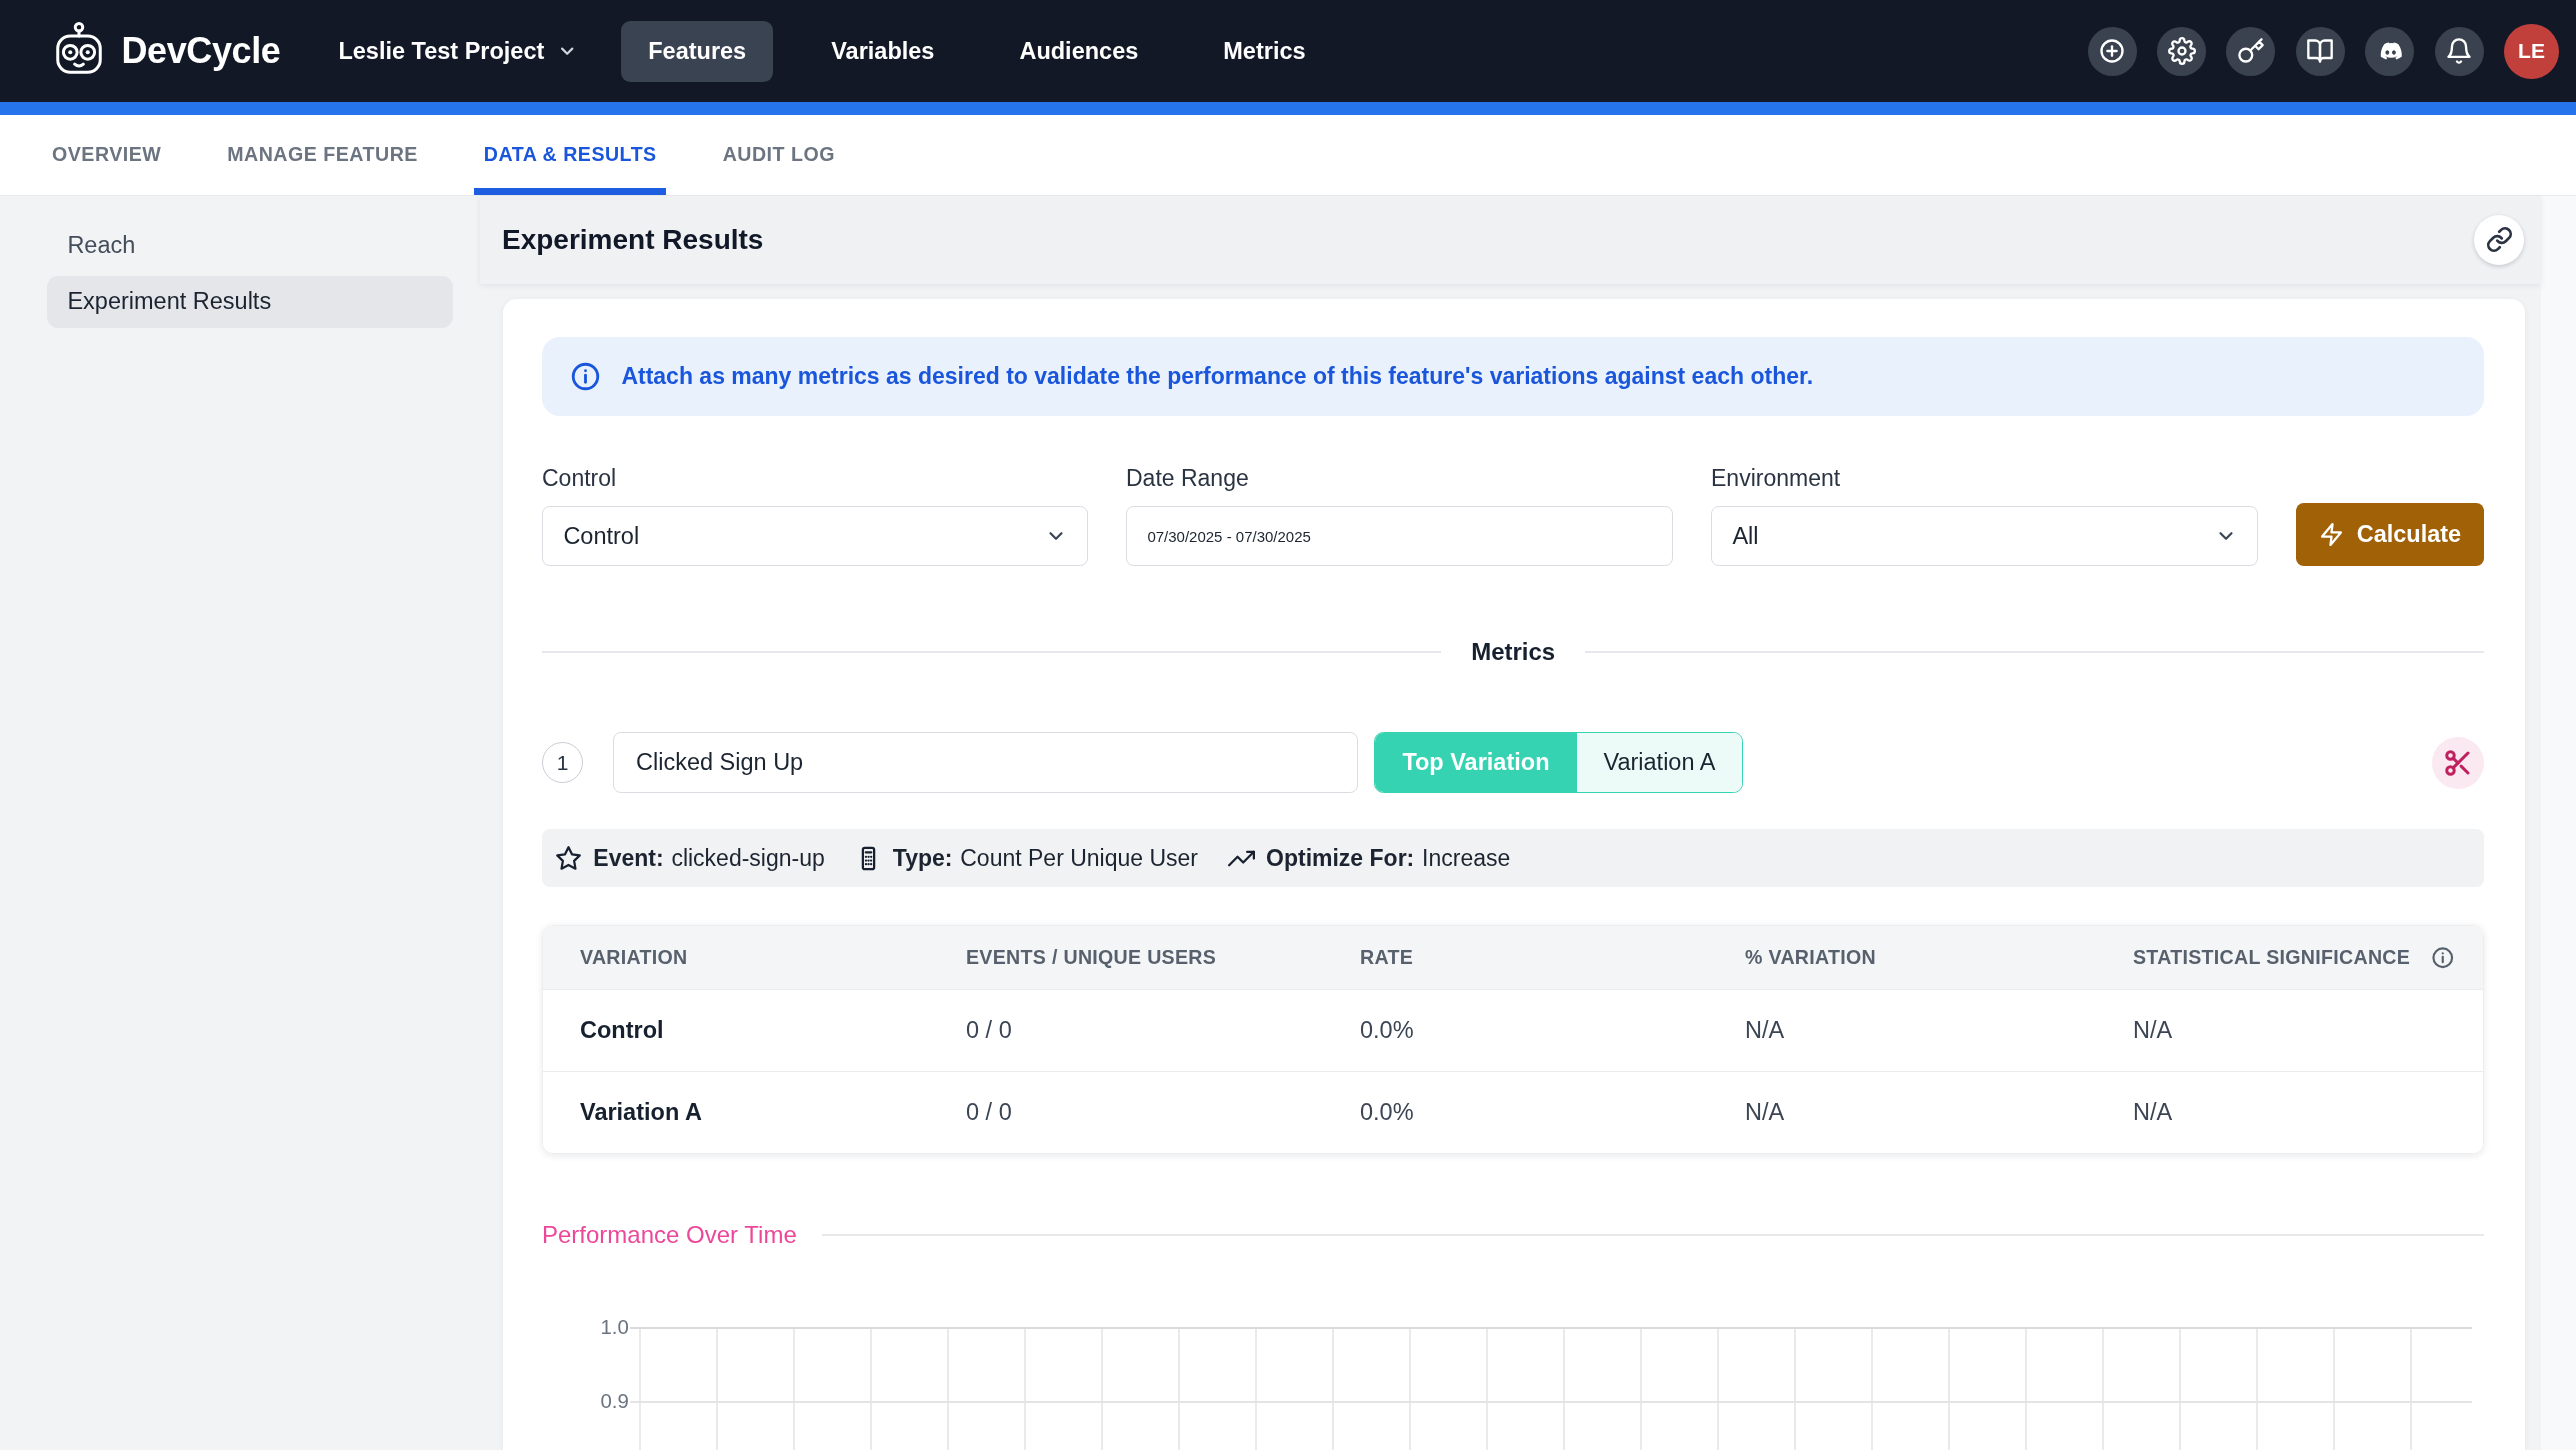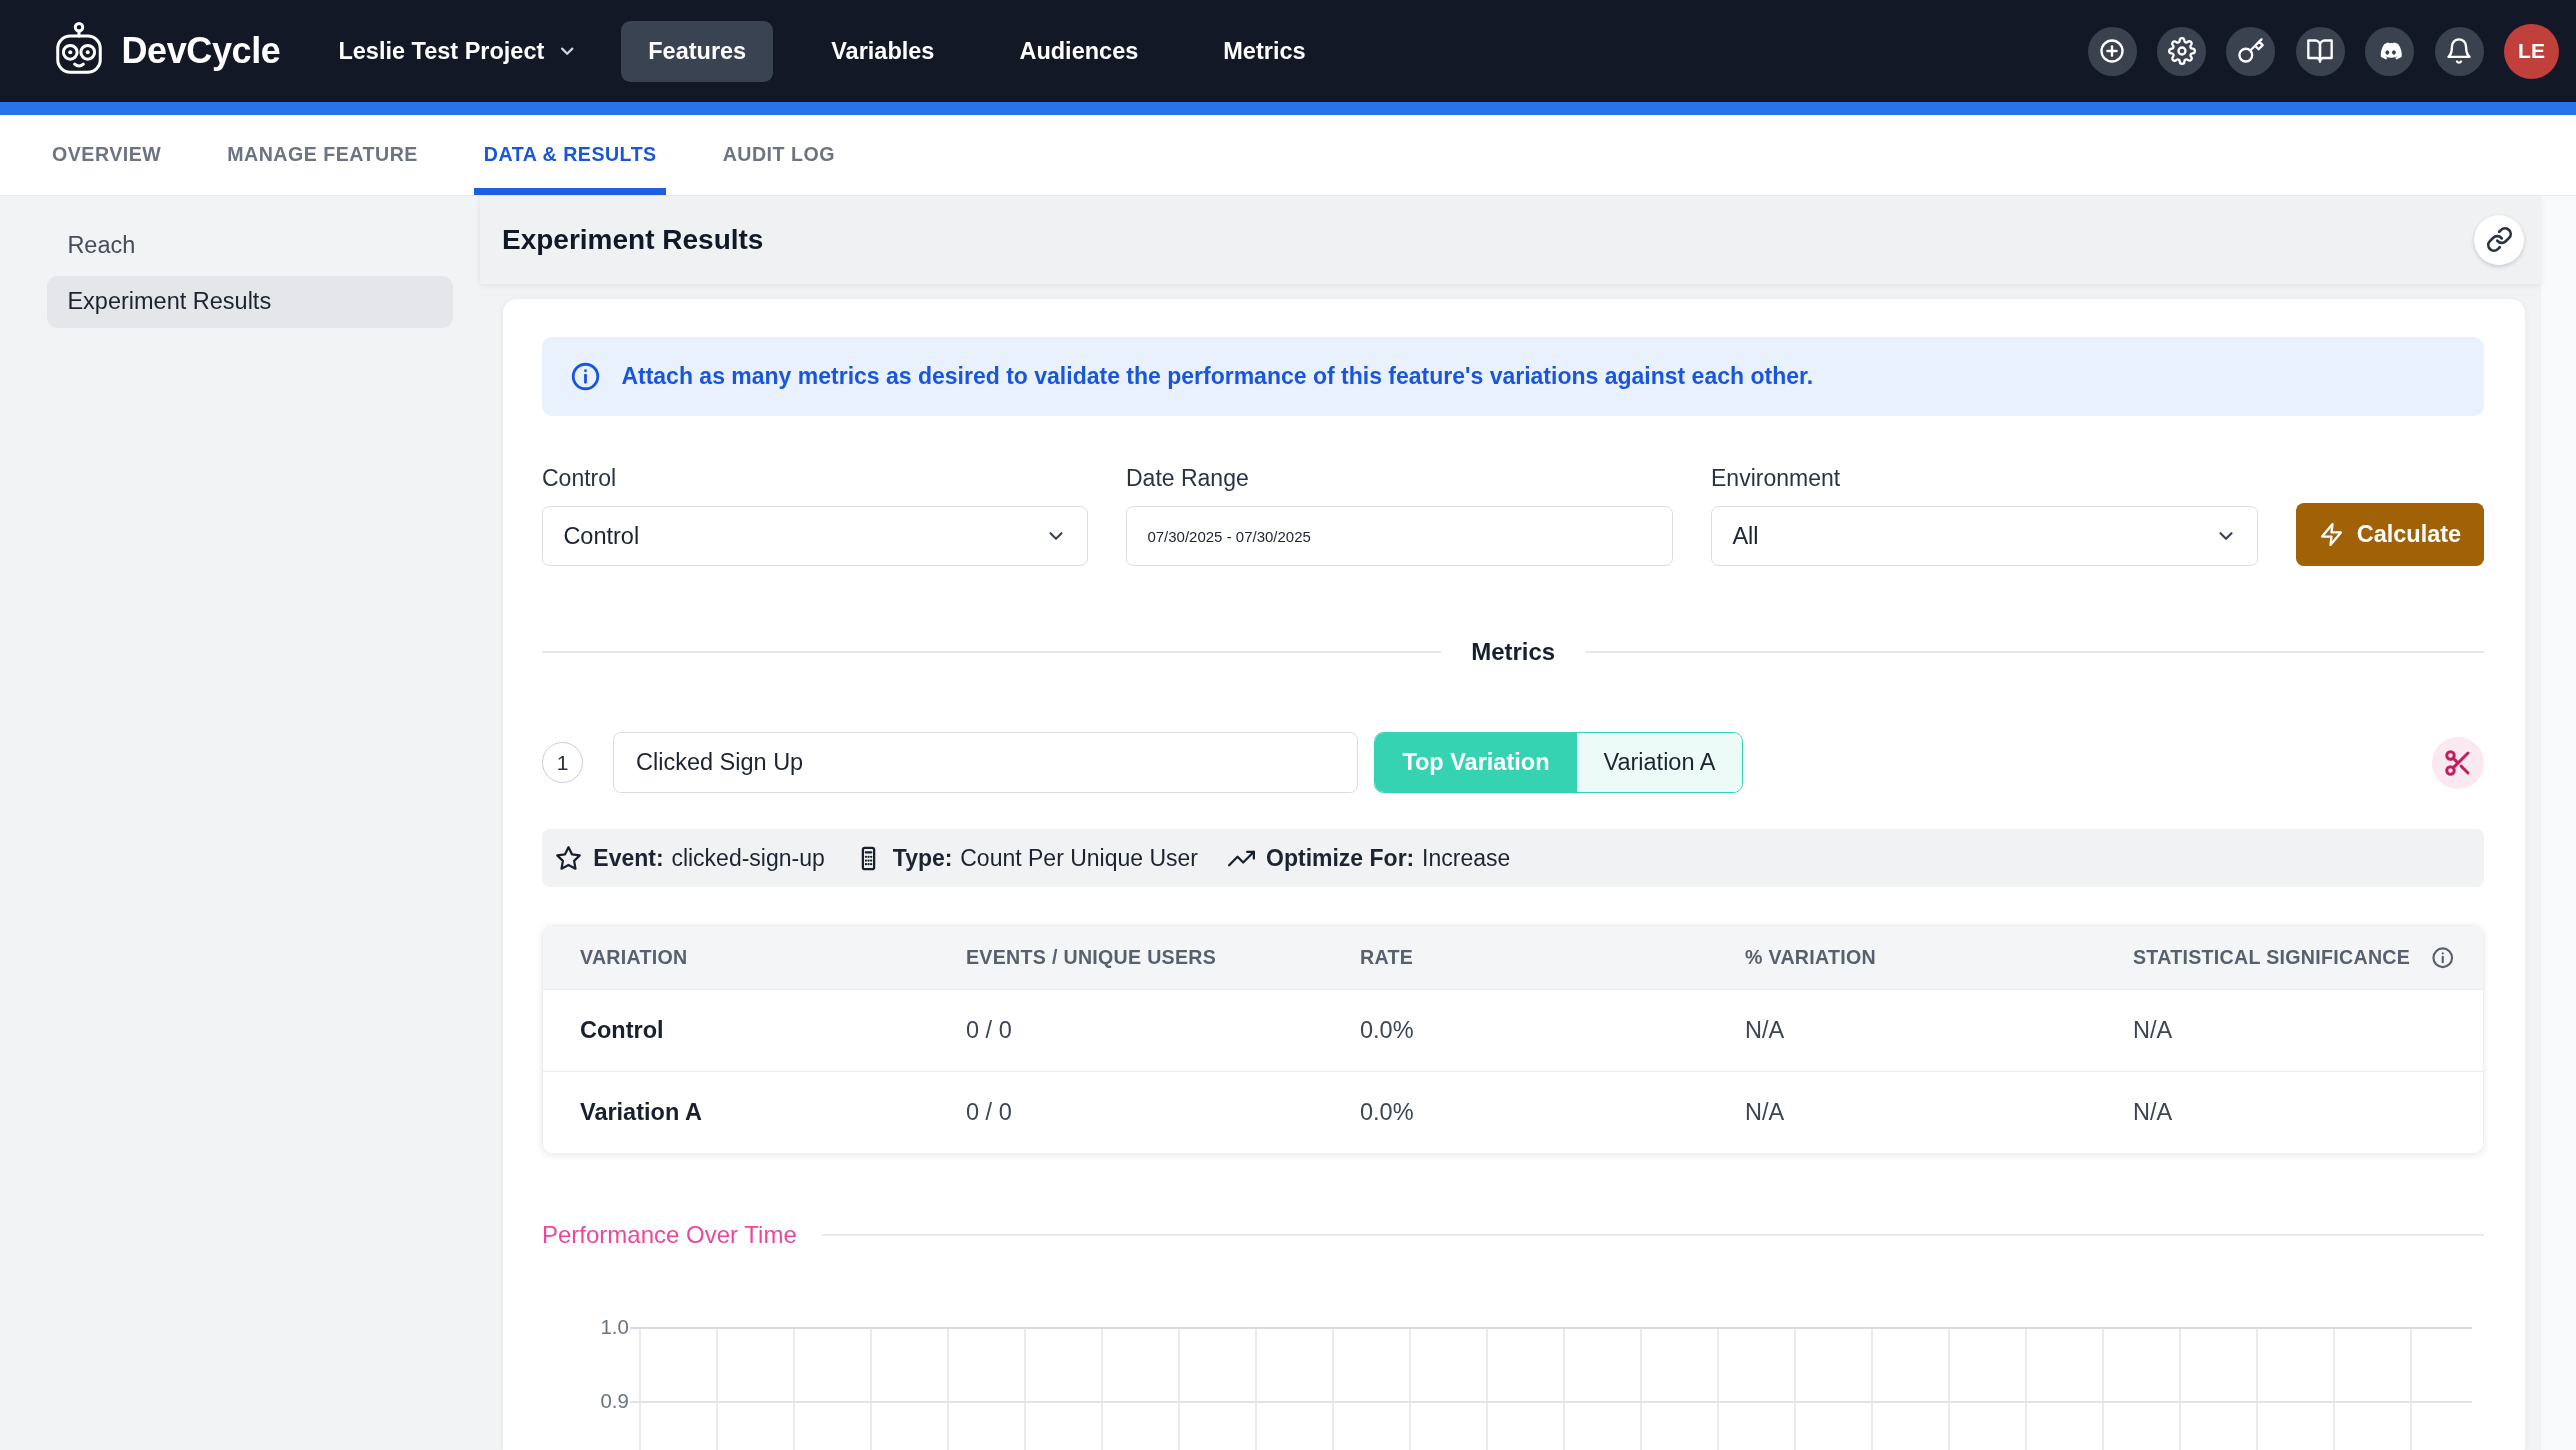--- a/index.html
+++ b/index.html
@@ -39,21 +39,21 @@
 
   .main { flex:1; min-width:0; display:flex; flex-direction:column; margin-left:26px; }
   .main-header { height:88px; background:#EFF1F3; box-shadow:0 2.3px 6.3px rgba(16,24,40,.08); display:flex; align-items:center; padding:0 17px 0 22px; position:relative; z-index:2; }
   .page-title { font-size:28px; font-weight:700; color:#111827; }
   .link-btn { margin-left:auto; width:50px; height:50px; border-radius:50%; background:#fff; box-shadow:0 1.6px 4.7px rgba(16,24,40,.18); display:flex; align-items:center; justify-content:center; cursor:pointer; }
   .link-btn svg { width:27px; height:27px; stroke:#2A3342; fill:none; stroke-width:2.4; stroke-linecap:round; stroke-linejoin:round; }
 
   .card { background:#fff; border-radius:14px 14px 0 0; box-shadow:0 1.6px 6.3px rgba(16,24,40,.06); margin:15.7px 15.7px 0 23px; padding:38px 41px 0 39px; flex:1; overflow:hidden; }
 
   
-  .banner { background:#E9F1FC; border-radius:10px; height:79px; display:flex; align-items:center; padding:0 28px; gap:20.4px; }
+  .banner { background:#E9F1FC; border-radius:18px; height:79px; display:flex; align-items:center; padding:0 28px; gap:20.4px; }
   .banner svg { width:31px; height:31px; stroke:#1A56DB; fill:none; stroke-width:2.2; stroke-linecap:round; }
   .banner-text { font-size:23px; font-weight:600; color:#1A56DB; }
 
   
   .filters { display:flex; gap:38px; margin-top:49px; align-items:flex-end; }
   .filter-group { display:flex; flex-direction:column; }
   .filter-label { font-size:23px; font-weight:500; color:#2A3342; margin-bottom:14px; }
   .field { height:60px; background:#fff; border:1.6px solid #D9DCE1; border-radius:7.8px; display:flex; align-items:center; padding:0 20.4px; font-size:23.5px; color:#1B2430; cursor:pointer; }
   .field svg { width:22px; height:22px; stroke:#3B4554; fill:none; stroke-width:2.4; stroke-linecap:round; stroke-linejoin:round; margin-left:auto; }
   .field input { border:none; outline:none; font-size:15px; color:#1B2430; font-family:inherit; width:100%; background:transparent; }

